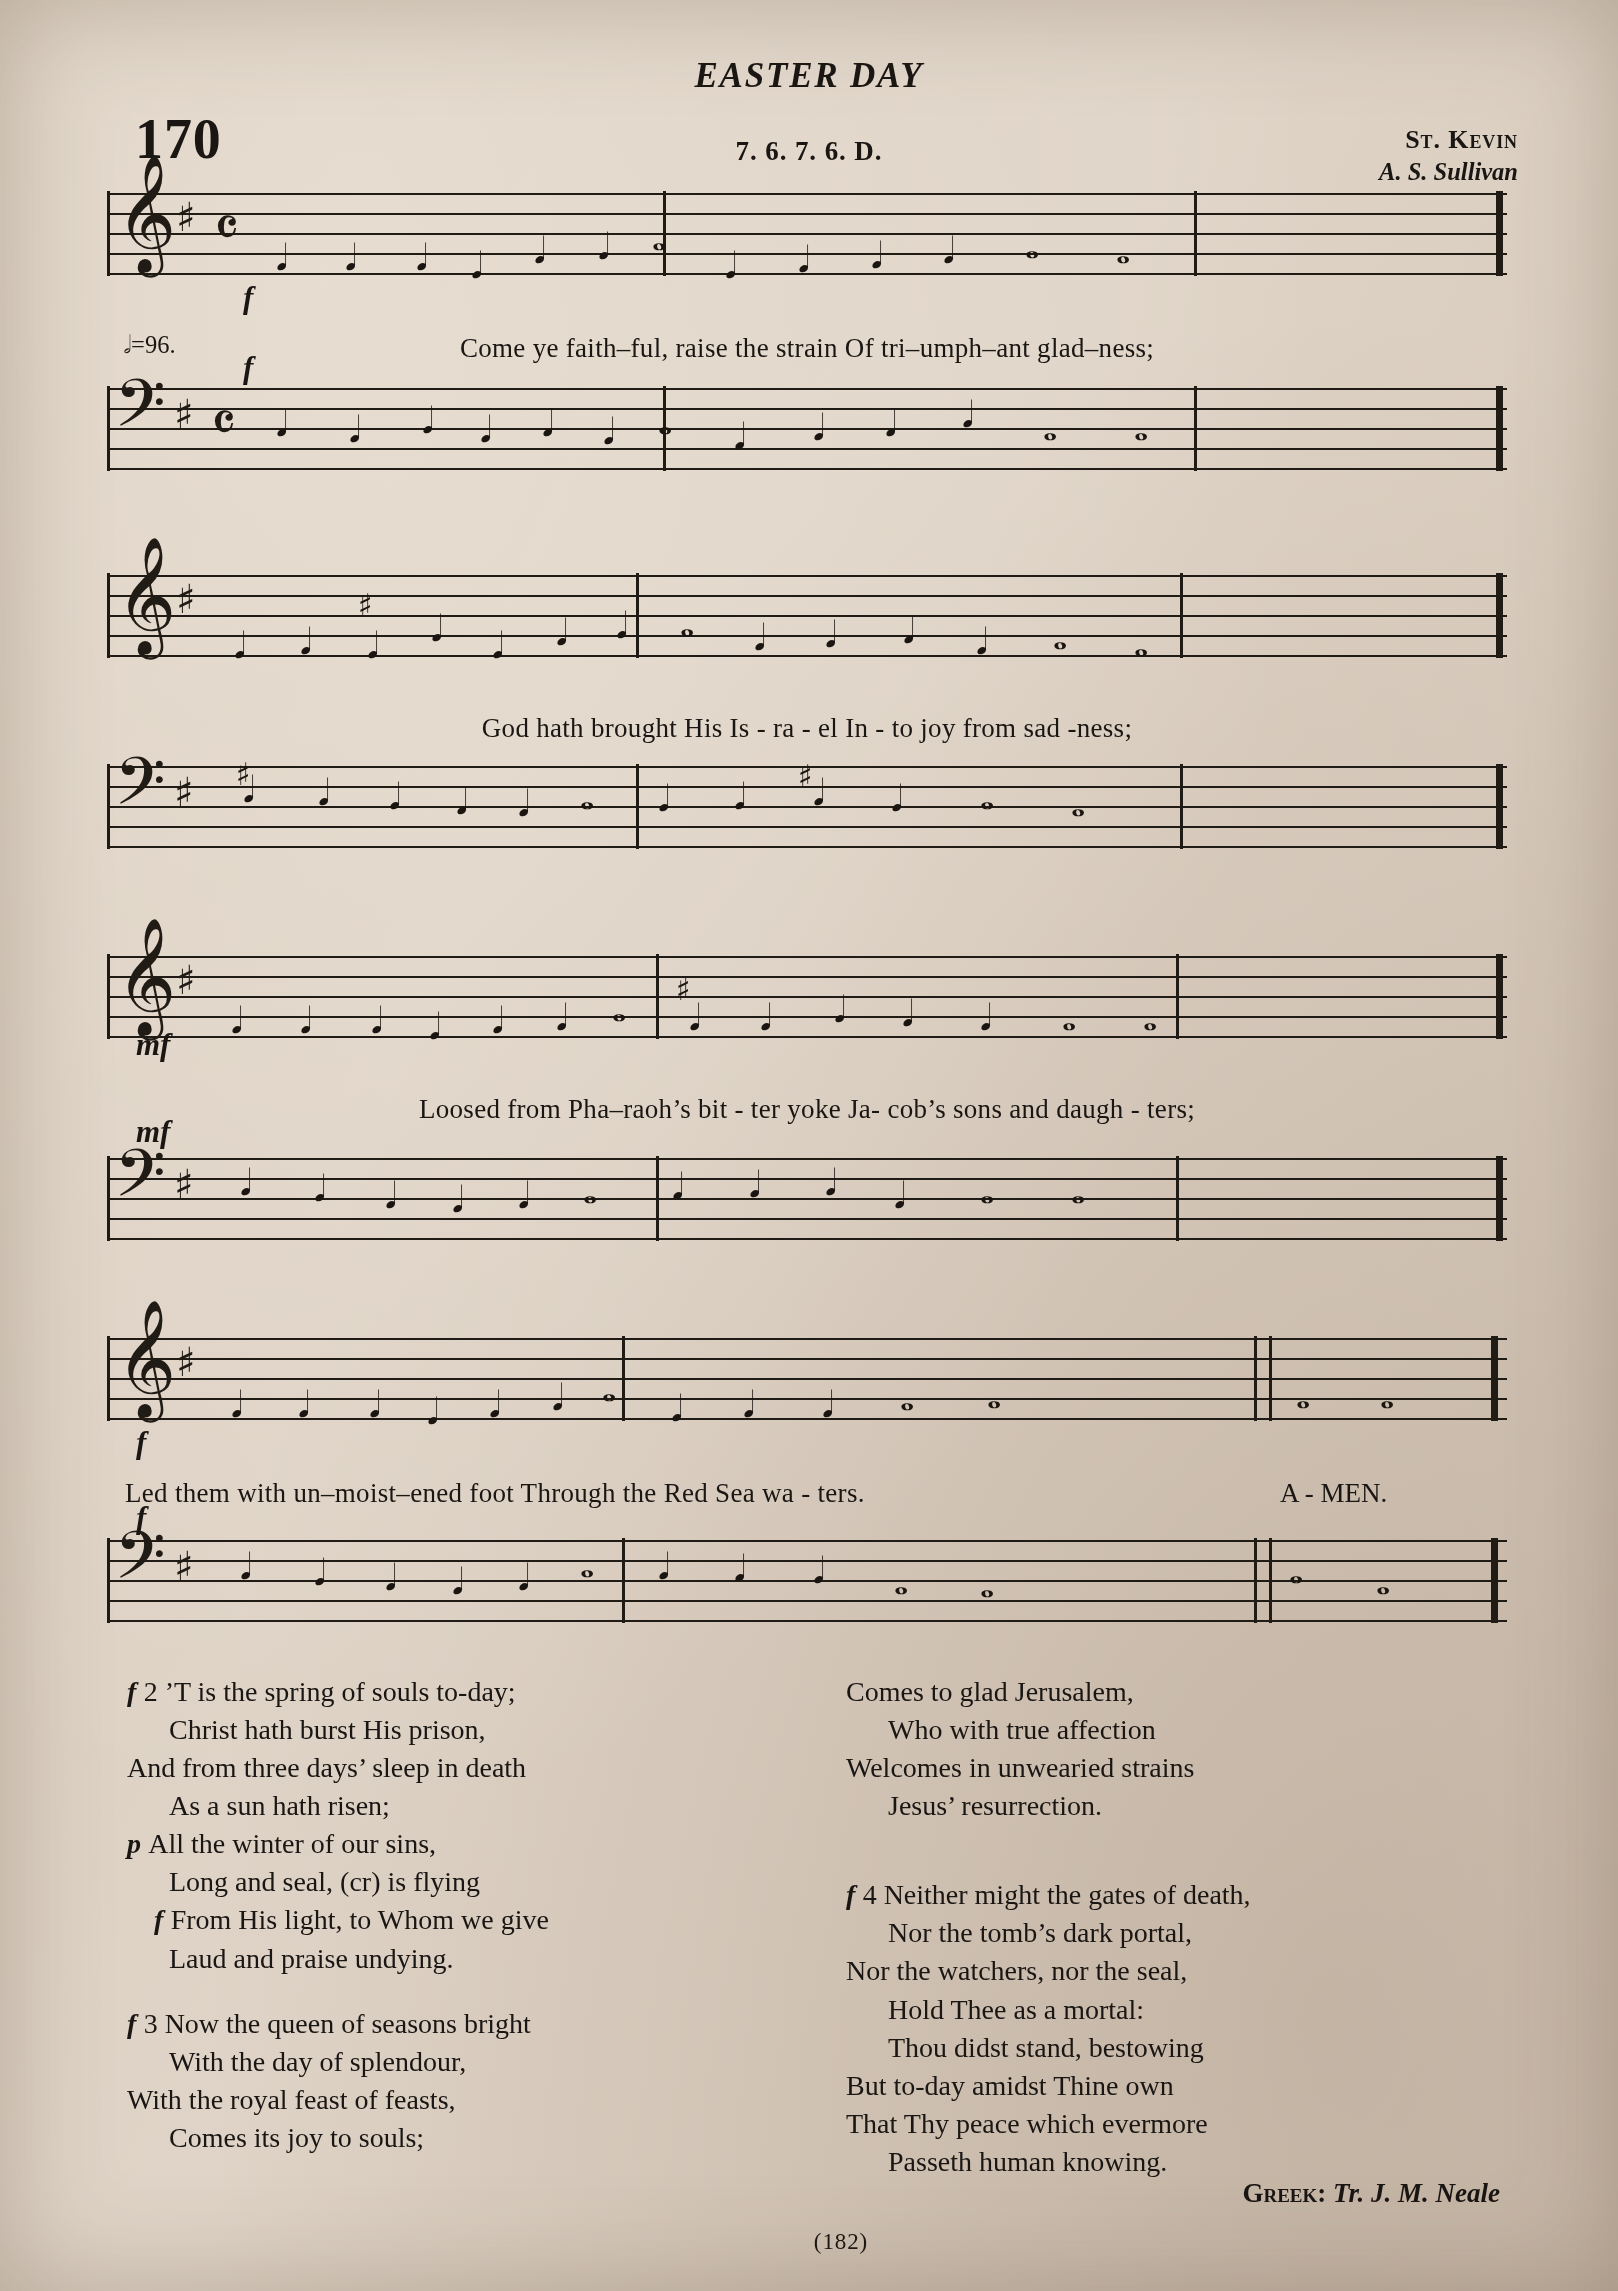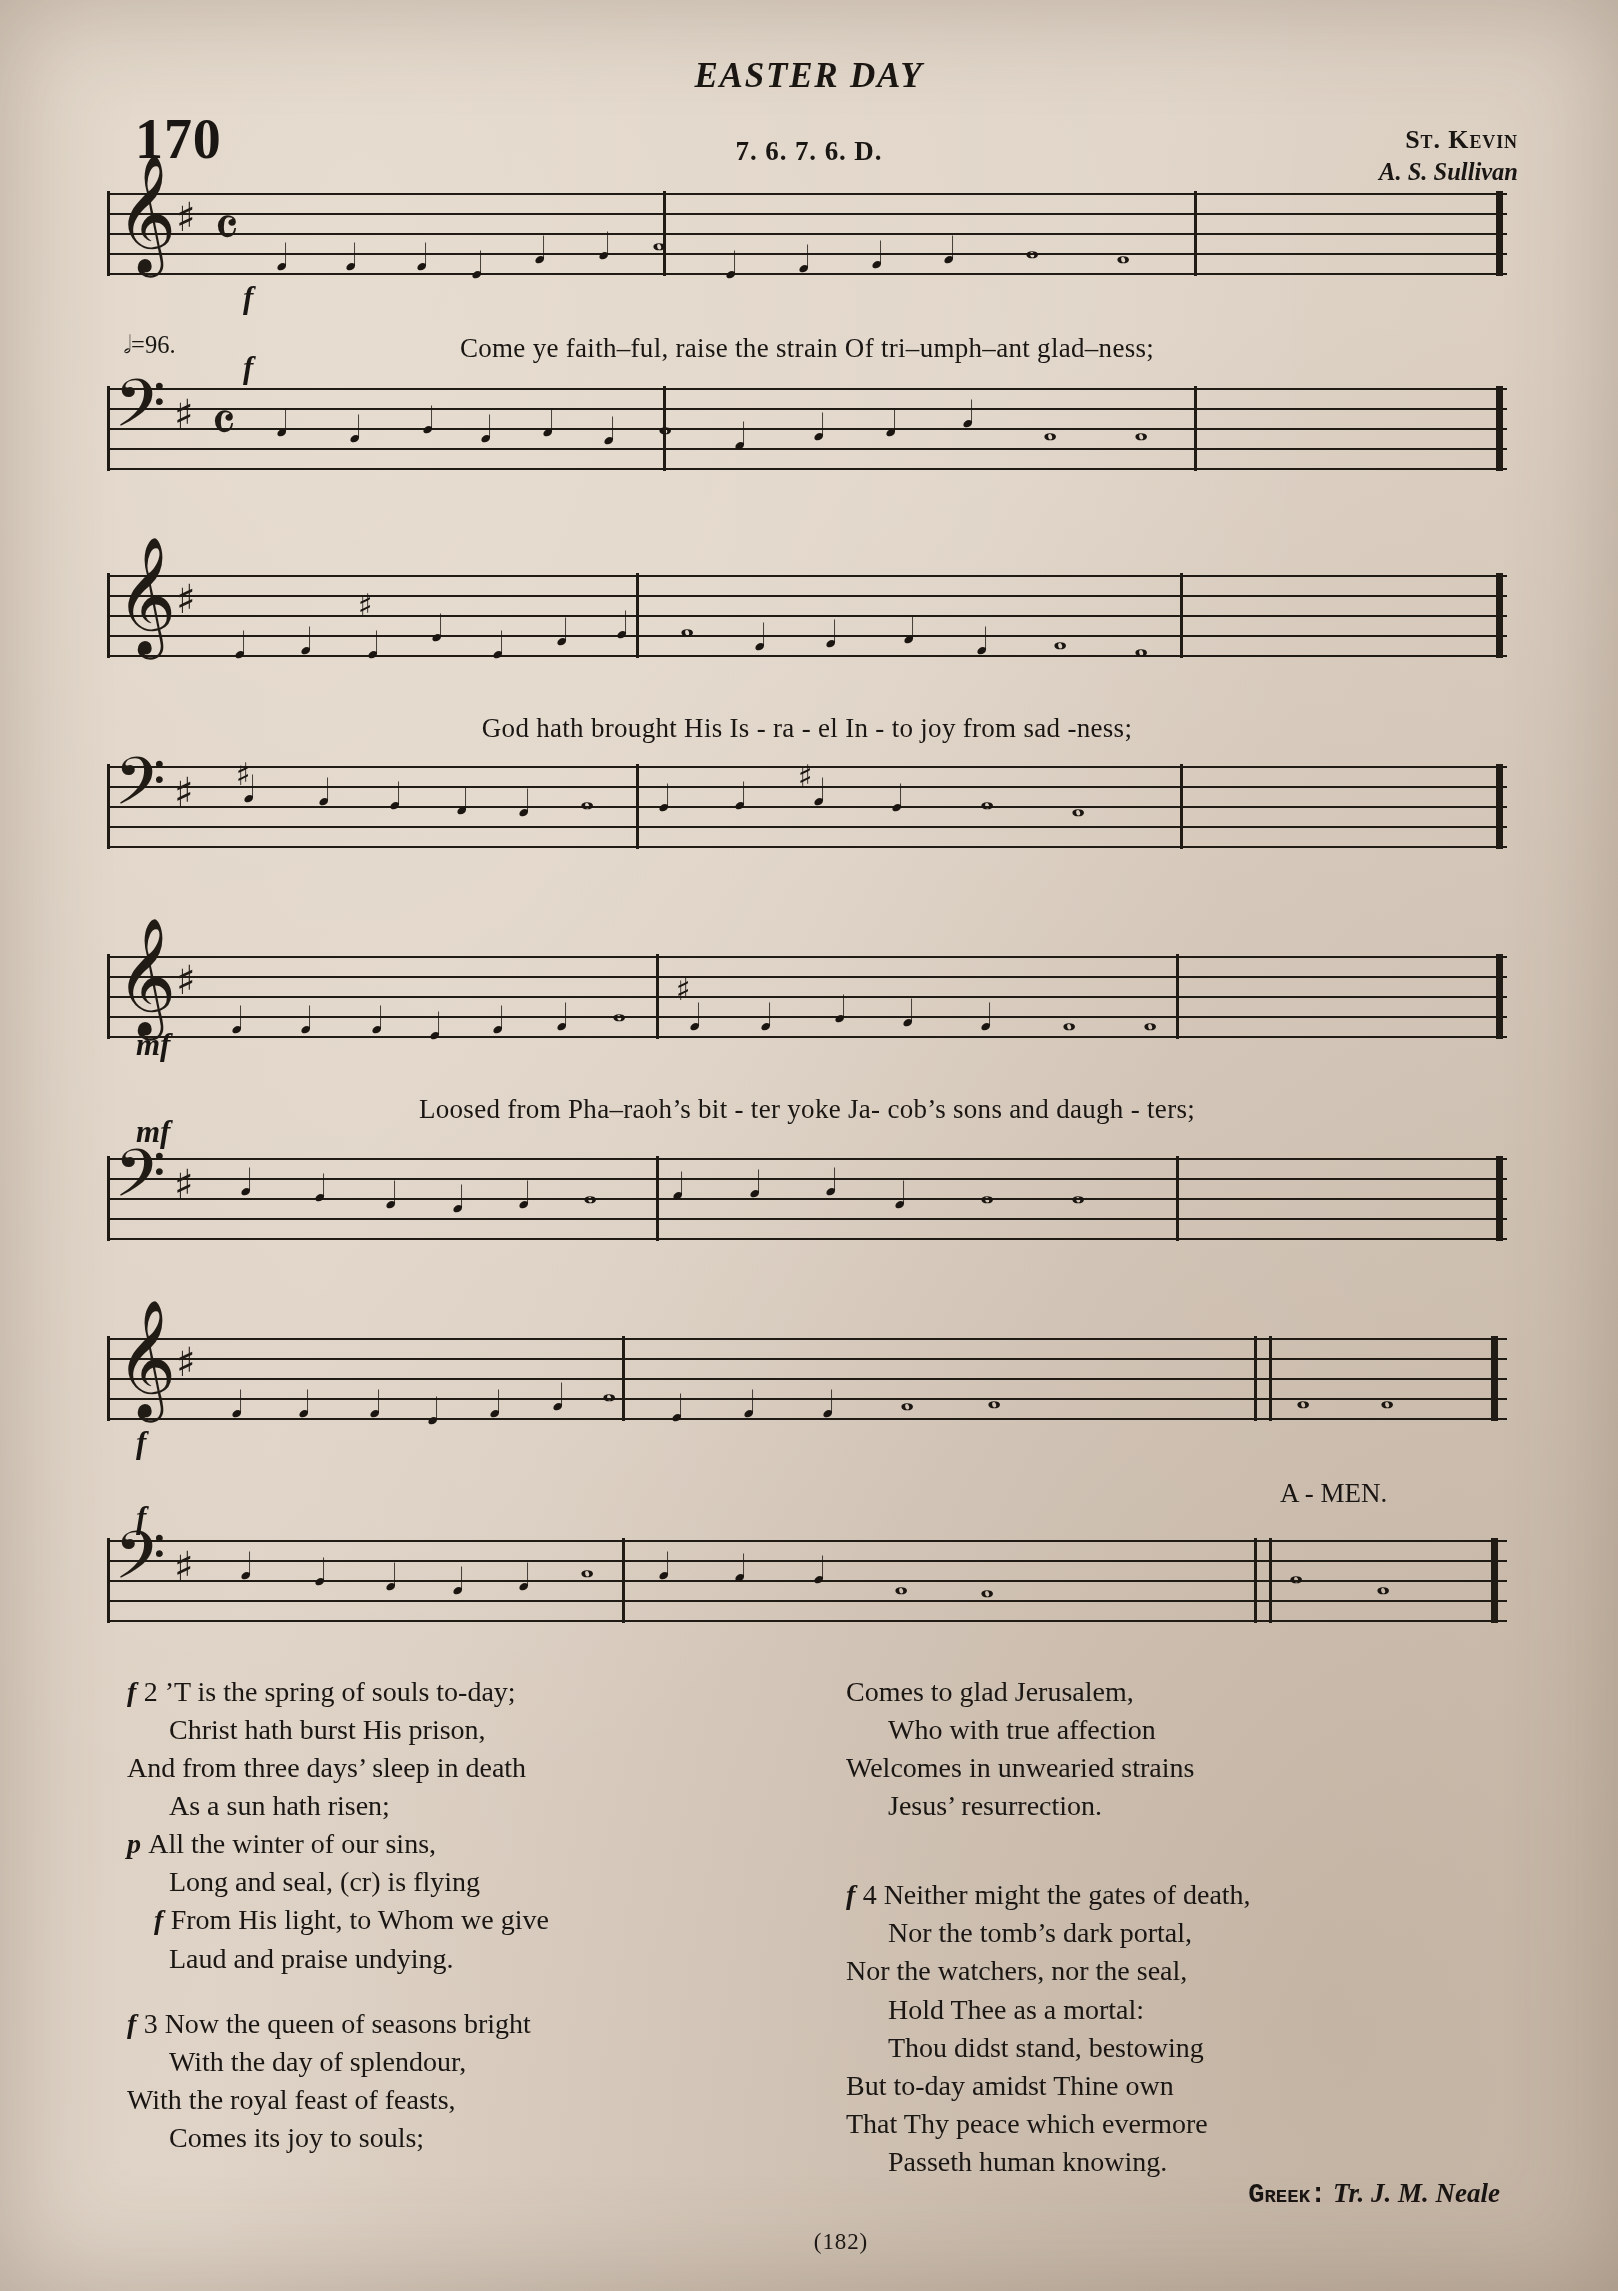--- a/index.html
+++ b/index.html
@@ -189,21 +189,21 @@
     font-weight: bold;
     padding-right: 7.3px;
   }
   .attribution {
     position: absolute;
     right: 118px;
     top: 505px;
     font-size: 27px;
     white-space: nowrap;
   }
-  .attribution .sc { font-variant: small-caps; font-weight: bold; font-family: Liberation Mono, monospace; }
+  .attribution .sc { font-variant: small-caps; font-weight: bold; }
   .attribution .nm { font-style: italic; font-weight: bold; }
   .page-number {
     position: absolute;
     left: 0;
     bottom: 36px;
     width: 100%;
     text-align: center;
     font-size: 23px;
     letter-spacing: 0.9px;
     padding-left: 32px;
@@ -453,20 +453,21 @@
       <div class="note" style="left:564px;top:53px">𝅘𝅥</div>
       <div class="note" style="left:636px;top:49px">𝅘𝅥</div>
       <div class="note" style="left:715px;top:49px">𝅘𝅥</div>
       <div class="note" style="left:793px;top:42px">𝅝</div>
       <div class="note" style="left:880px;top:40px">𝅝</div>
       <div class="note" style="left:1189px;top:40px">𝅝</div>
       <div class="note" style="left:1273px;top:40px">𝅝</div>
       <div class="dyn" style="left:29px;top:87px">f</div>
     </div>
 
+    <div class="lyric-line" style="top:140px;text-align:left;padding-left:18px">Led them with   un–moist–ened foot Through the Red Sea   wa - ters.</div>
     <div class="amen" style="left:1173px;top:140px">A - MEN.</div>
 
     <div class="staff-box" style="height:100px;margin-top:102px">
       <div class="staff-lines">
         <div class="ln" style="top:0"></div>
         <div class="ln" style="top:20px"></div>
         <div class="ln" style="top:40px"></div>
         <div class="ln" style="top:60px"></div>
         <div class="ln" style="top:80px"></div>
       </div>

